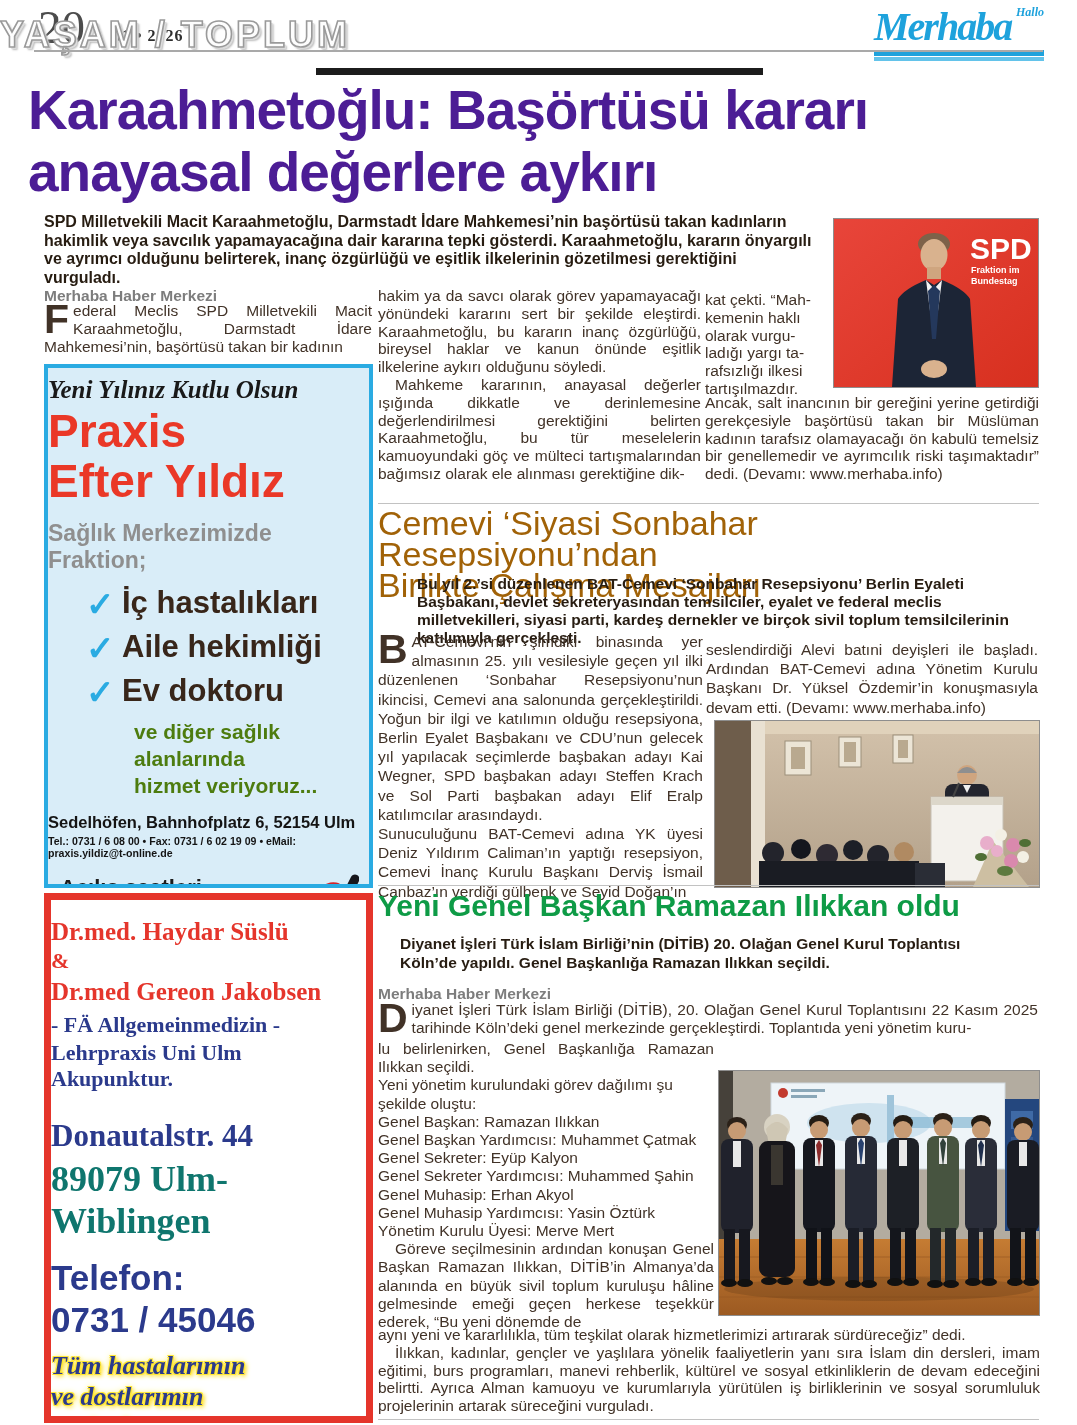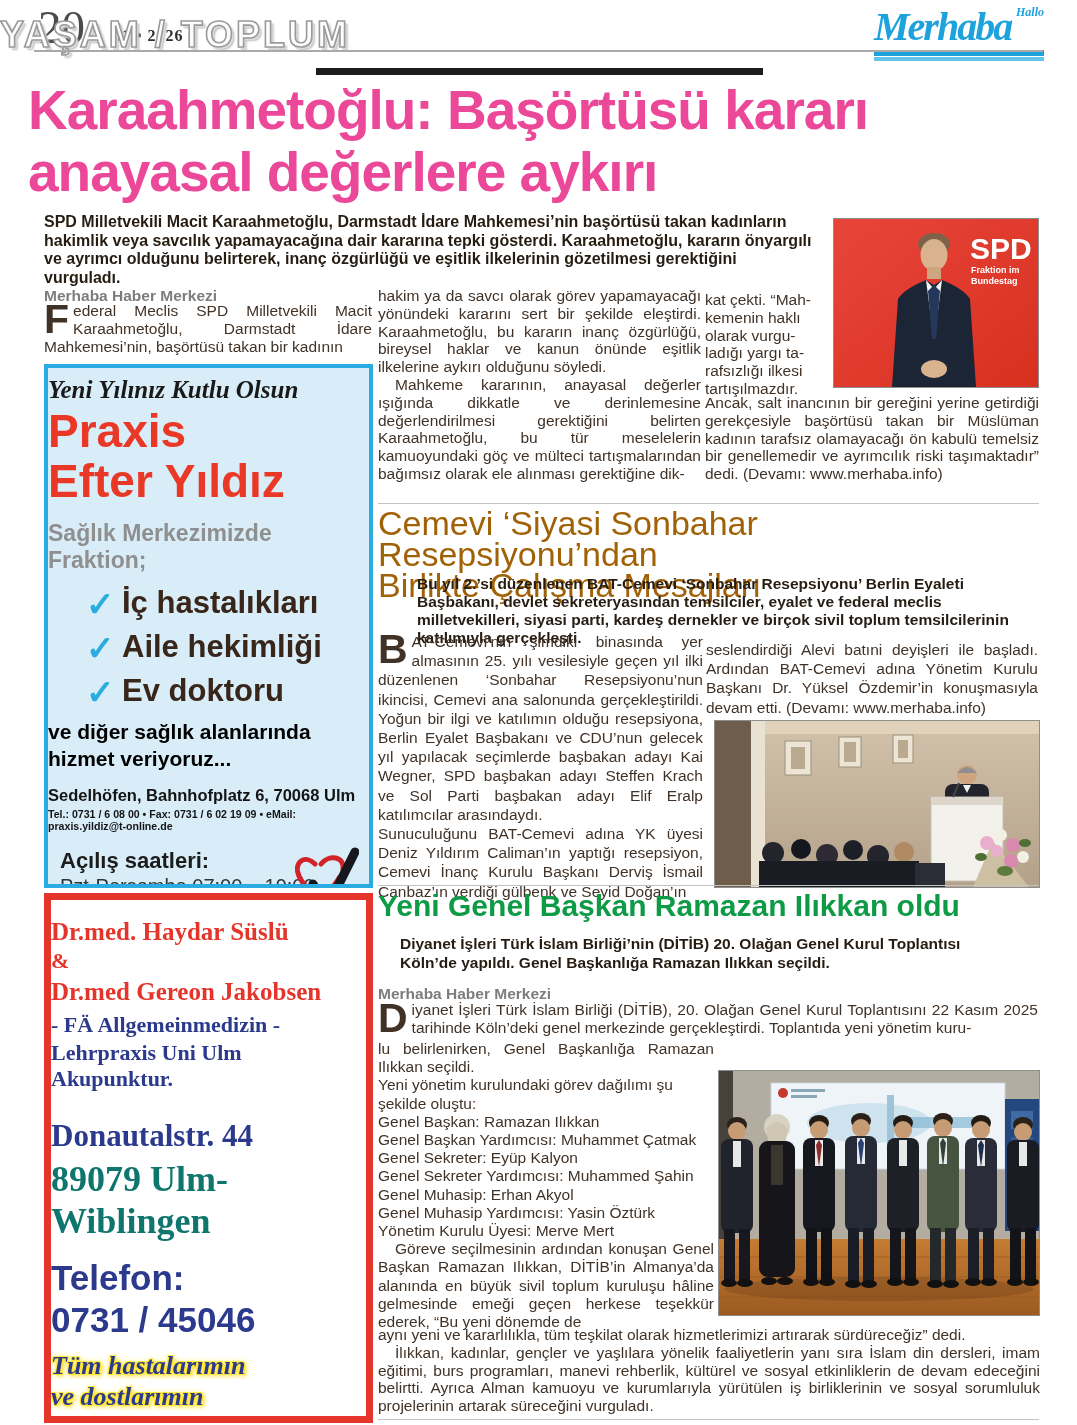--- a/index.html
+++ b/index.html
@@ -13,21 +13,21 @@
   .bold{font-weight:bold}
   .serif{font-family:"Liberation Serif",serif}
   .body1{font-size:15.5px;line-height:17.8px;color:#413227}
   .body2{font-size:15.5px;line-height:19.2px;color:#413227}
   .body3{font-size:15.5px;line-height:18.2px;color:#413227}
   .byline{font-weight:bold;font-size:15.5px;color:#7d7d7d}
   .dropcap{float:left;font-weight:bold;font-size:41px;line-height:33px;margin:1px 4px 0 0;color:#413227}
   .indent{text-indent:17px}
   .rule{background:#c2c2c2;height:1px}
   .photo-frame{border:1px solid #8e8e8e;background:#ddd}
-  .headline1{font-weight:bold;font-size:55px;line-height:62px;letter-spacing:-1px;color:#ec4899}
+  .headline1{font-weight:bold;font-size:55px;line-height:62px;letter-spacing:-1px;color:#4c1d95}
   .headline2{font-weight:normal;font-size:34px;line-height:31px;color:#a16207}
   .headline3{font-weight:bold;font-size:30px;line-height:32px;color:#0e9b46}
   .lead{font-weight:bold;color:#271c11}
   .section-title{font-weight:bold;font-size:36px;letter-spacing:3px;color:#fdfdfd;
                  -webkit-text-stroke:1.6px #9a9a9a;text-shadow:2px 2px 0 #dcdcdc,3px 3px 2px #bdbdbd}
   .ad-praxis{border:4px solid #2aabe2;background:#d9edf8;overflow:hidden}
   .ad-doctors{border:7px solid #e5352b;background:#fff;overflow:hidden;font-family:"Liberation Serif",serif}
   .svc-row{position:relative;padding-left:40px;height:44px}
   .svc-check{position:absolute;left:4px;top:2px;color:#2aabe2;font-size:34px;font-weight:bold}
   .svc-label{font-weight:bold;font-size:31px;line-height:42px;color:#38261a}
@@ -117,23 +117,23 @@
       </div>
       <div class="svc-row">
         <span class="svc-check">✓</span>
         <span class="svc-label">Aile hekimliği</span>
       </div>
       <div class="svc-row">
         <span class="svc-check">✓</span>
         <span class="svc-label">Ev doktoru</span>
       </div>
     </div>
-    <div class="bold pre" style="margin-top:4px;font-size:21px;line-height:27px;color:#000000">ve diğer sağlık alanlarında
+    <div class="bold pre" style="margin-top:4px;padding-left:86px;font-size:21px;line-height:27px;color:#4d7c0f">ve diğer sağlık alanlarında
 hizmet veriyoruz...</div>
-    <div class="center bold" style="font-size:16.5px;margin-top:14px;color:#141414">Sedelhöfen, Bahnhofplatz 6, 70068 Ulm</div>
+    <div class="center bold" style="font-size:16.5px;margin-top:14px;color:#141414">Sedelhöfen, Bahnhofplatz 6, 52154 Ulm</div>
     <div class="center bold" style="font-size:10.6px;margin-top:3px;color:#141414">Tel.: 0731 / 6 08 00 • Fax: 0731 / 6 02 19 09 • eMail: praxis.yildiz@t-online.de</div>
     <div style="margin-top:16px;padding-left:12px;position:relative">
       <div class="bold" style="font-size:22px;color:#1c1c1c">Açılış saatleri:</div>
       <div style="font-size:20px;line-height:25px;color:#333">Pzt-Perşembe 07:00 – 19:00</div>
 
       <svg width="64" height="70" viewBox="0 0 64 70" style="position:absolute;right:10px;top:-2px">
         <path d="M20,18 C10,8 -2,16 4,30 C8,40 20,50 26,56 C30,50 38,42 44,32" fill="none" stroke="#d2232a" stroke-width="5" stroke-linecap="round"></path>
         <path d="M26,18 C34,8 50,10 48,24" fill="none" stroke="#d2232a" stroke-width="5" stroke-linecap="round"></path>
         <path d="M18,38 L32,62 L60,6" fill="none" stroke="#16161c" stroke-width="9" stroke-linecap="round" stroke-linejoin="round"></path>
       </svg>

